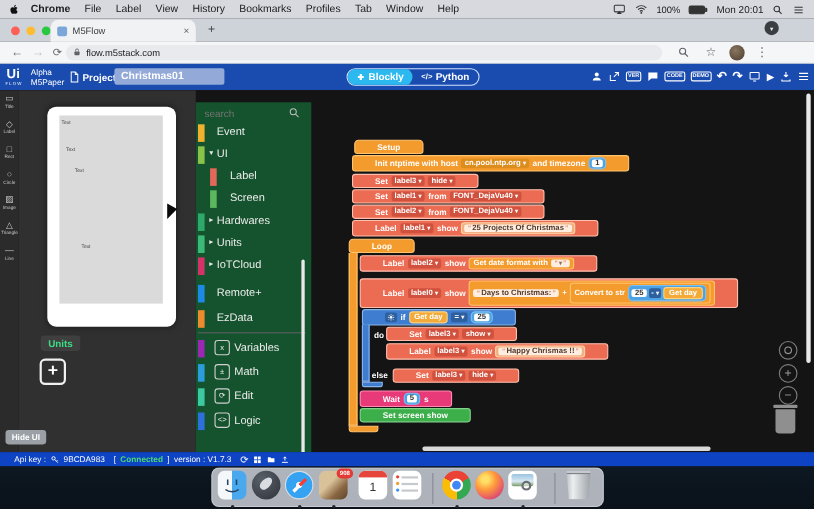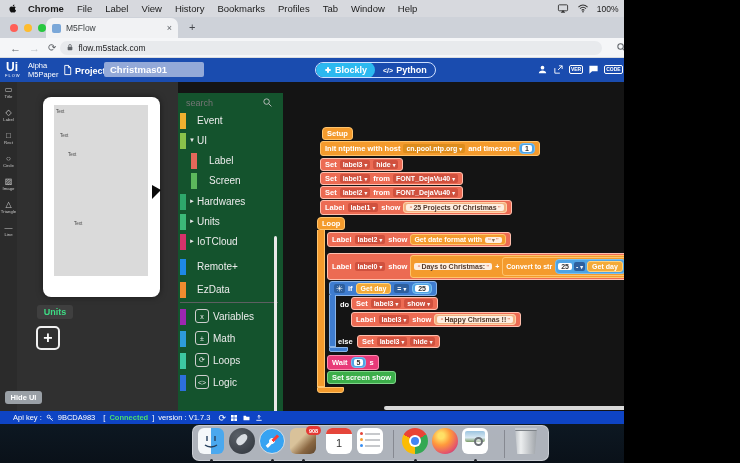--- a/index.html
+++ b/index.html
@@ -1,17 +1,17 @@
 <!DOCTYPE html>
 <html><head>
 <meta charset="utf-8">
 <style>
   *{box-sizing:border-box;margin:0;padding:0}
   body{font-family:"Liberation Sans",sans-serif;background:#000}
-  #screen{position:relative;width:624px;height:463px;overflow:hidden;background:#141414}
+  #screen{position:relative;width:740px;height:463px;overflow:hidden;background:#141414}
   .a{position:absolute}
   svg{display:block}
 
   
   #menubar{left:0;top:0;width:740px;height:17px;background:#d7d9de;display:flex;align-items:center;font-size:9.5px;color:#1b1b1b;z-index:40}
   .mitem{margin-right:13px;white-space:nowrap}
   .mright{margin-left:auto;display:flex;align-items:center;gap:8px;padding-right:8px}
 
   
   #tabstrip{left:0;top:17px;width:740px;height:21px;background:#ced2d9}
@@ -36,21 +36,21 @@
   .plab{font-size:4.5px;display:block;transform:scale(.95)}
   #devpanel{left:17px;top:0;width:161px;height:329px;background:#303030}
   #toolbox{left:178px;top:11px;width:105px;height:329px;background:#14532d}
   .cat{position:absolute;left:0;width:105px;height:18px}
   .cbar{position:absolute;top:1px;width:6px;height:16px}
   .carr{position:absolute;left:11px;top:5px;font-size:6px;color:#e8e8e8}
   .clab{position:absolute;top:3px;font-size:10px;color:#ececec;white-space:nowrap}
   .cicon{position:absolute;left:17px;top:1px;width:14px;height:14px;border:1px solid #cfcfcf;border-radius:3px;color:#eee;font-size:7px;display:flex;align-items:center;justify-content:center}
 
   
-  .blk{position:absolute;display:inline-flex;align-items:center;gap:3px;padding:1px 4px;border-radius:3px;white-space:nowrap;font-size:7.5px;color:#fff;font-weight:bold}
+  .blk{position:absolute;display:inline-flex;align-items:center;gap:3px;padding:1px 20px;border-radius:3px;white-space:nowrap;font-size:7.5px;color:#fff;font-weight:bold}
   .orange{background:#f49b2d;border:1px solid #ffc46d}
   .red{background:#ec6b53;border:1px solid #ffbfae}
   .blue{background:#3f7dd0;border:1px solid #8ab4e8}
   .pink{background:#e83a78;border:1px solid #ff8ab0}
   .green{background:#3cae4a;border:1px solid #7fd489}
   .hat{border-radius:4px 4px 3px 3px}
   .fld{border-radius:2px;padding:1px 3px;font-size:7px;display:inline-flex;align-items:center;gap:2px;font-weight:bold;color:#fff}
   .f-or{background:#dd8d1d}
   .f-rd{background:#d0513e}
   .f-bl{background:#2e5f9e}
@@ -345,21 +345,21 @@
           <span class="clab" style="left:35px">Variables</span>
         </div>
       <div class="cat" style="top:237px">
           <span class="cbar" style="left:2px;background:#2d9cdb"></span>
           <span class="cicon">±</span>
           <span class="clab" style="left:35px">Math</span>
         </div>
       <div class="cat" style="top:259px">
           <span class="cbar" style="left:2px;background:#3dc9a2"></span>
           <span class="cicon">⟳</span>
-          <span class="clab" style="left:35px">Loops</span>
+          <span class="clab" style="left:35px">Edit</span>
         </div>
       <div class="cat" style="top:281px">
           <span class="cbar" style="left:2px;background:#2d6fdb"></span>
           <span class="cicon">&lt;&gt;</span>
           <span class="clab" style="left:35px">Logic</span>
         </div>
       <div class="cat" style="top:320px">
           <span class="cbar" style="left:2px;background:#e0455a"></span>
           <span class="cicon">⊙</span>
           <span class="clab" style="left:35px">Timer</span>

